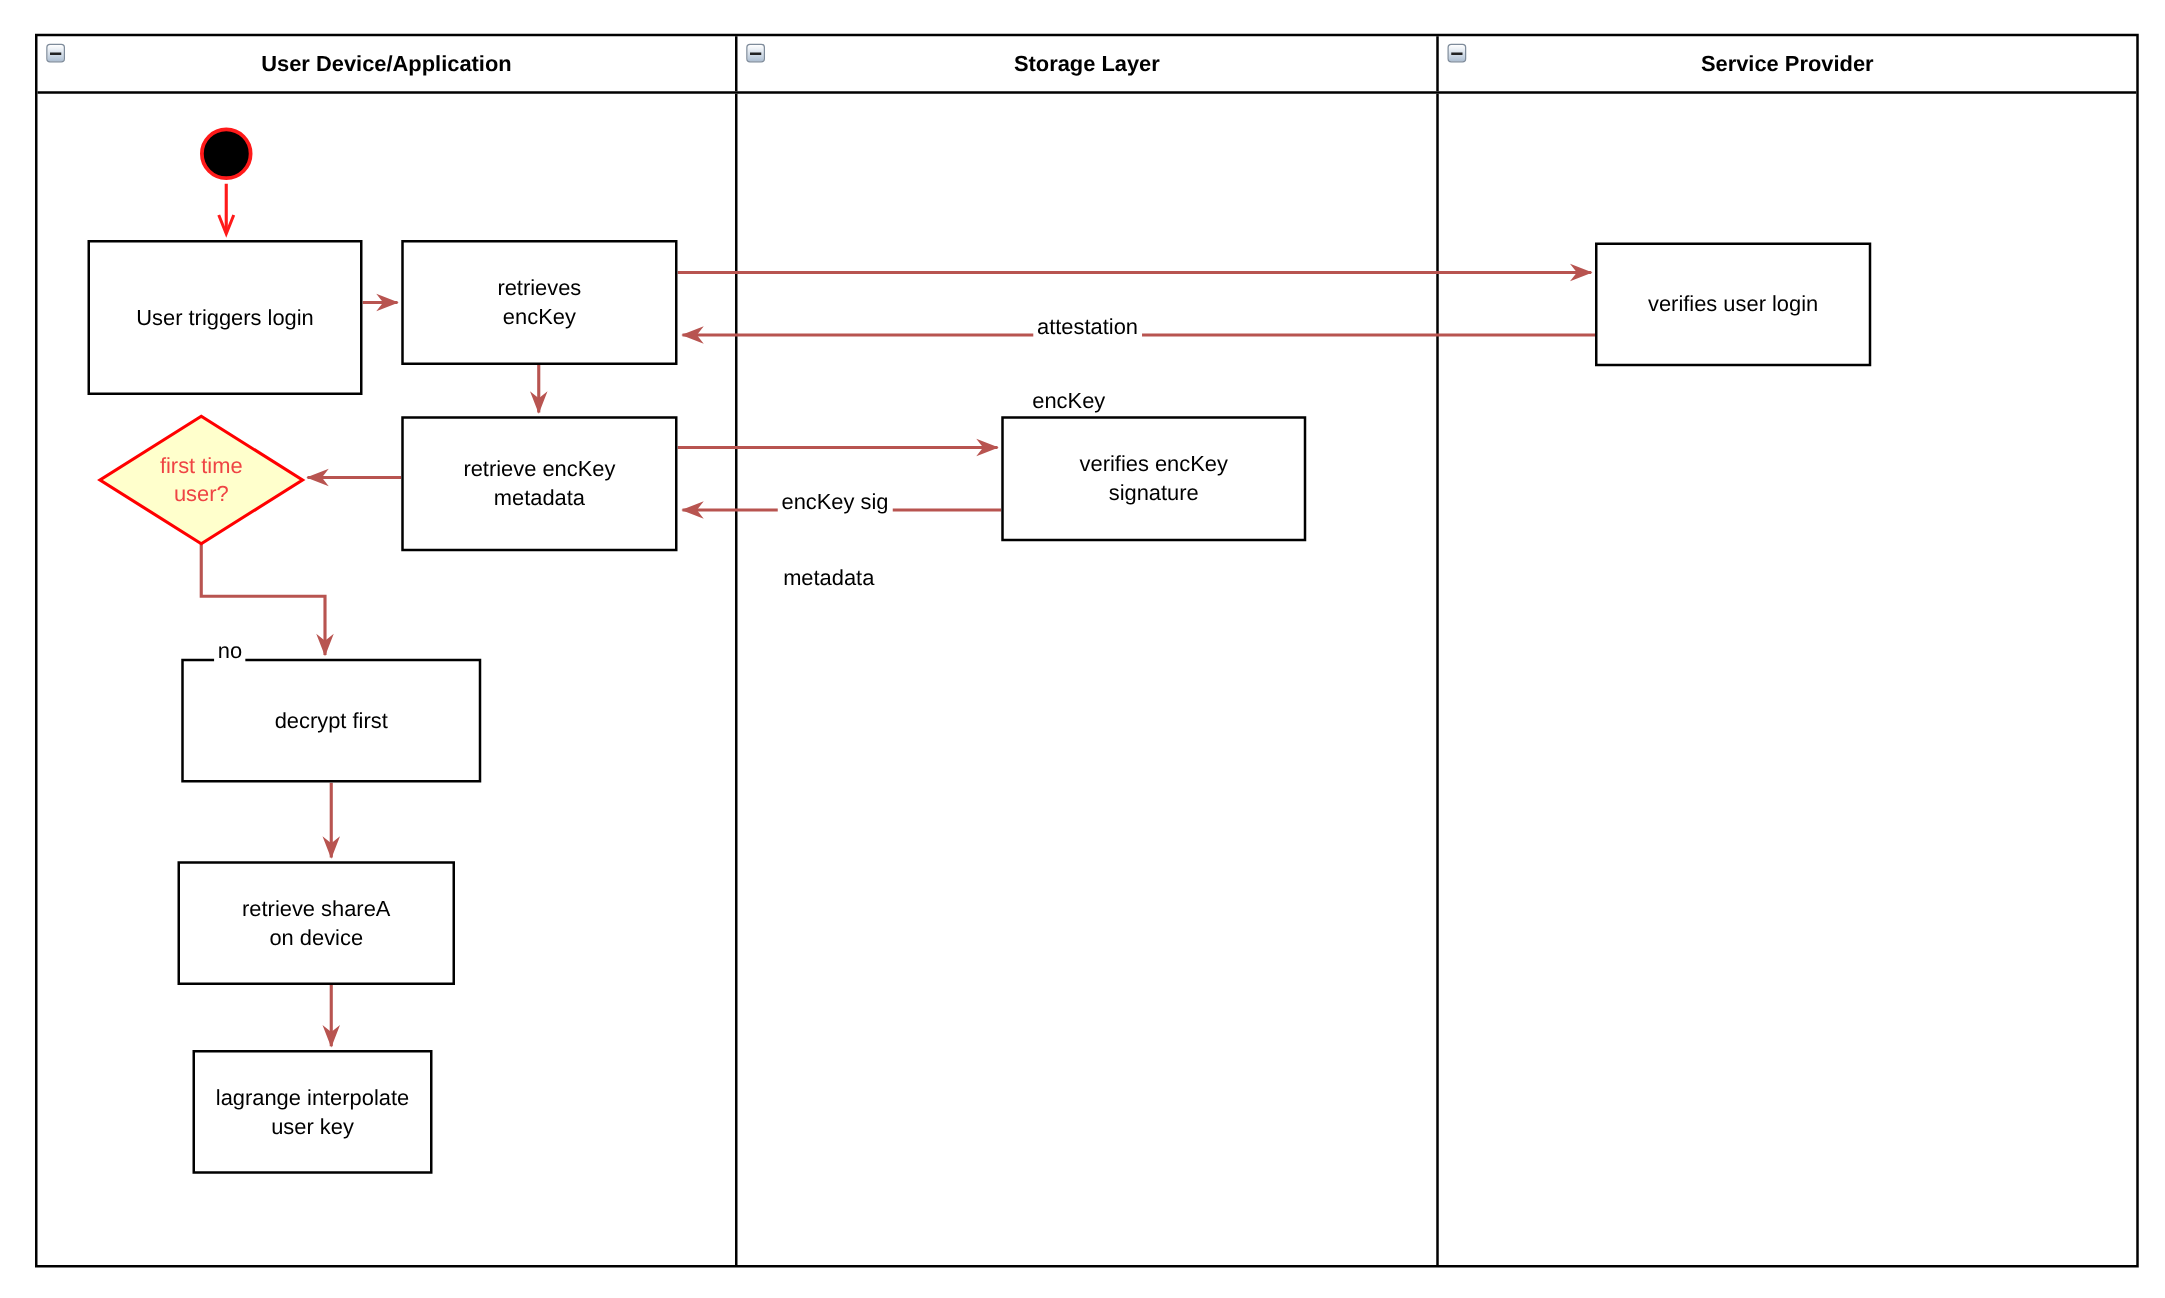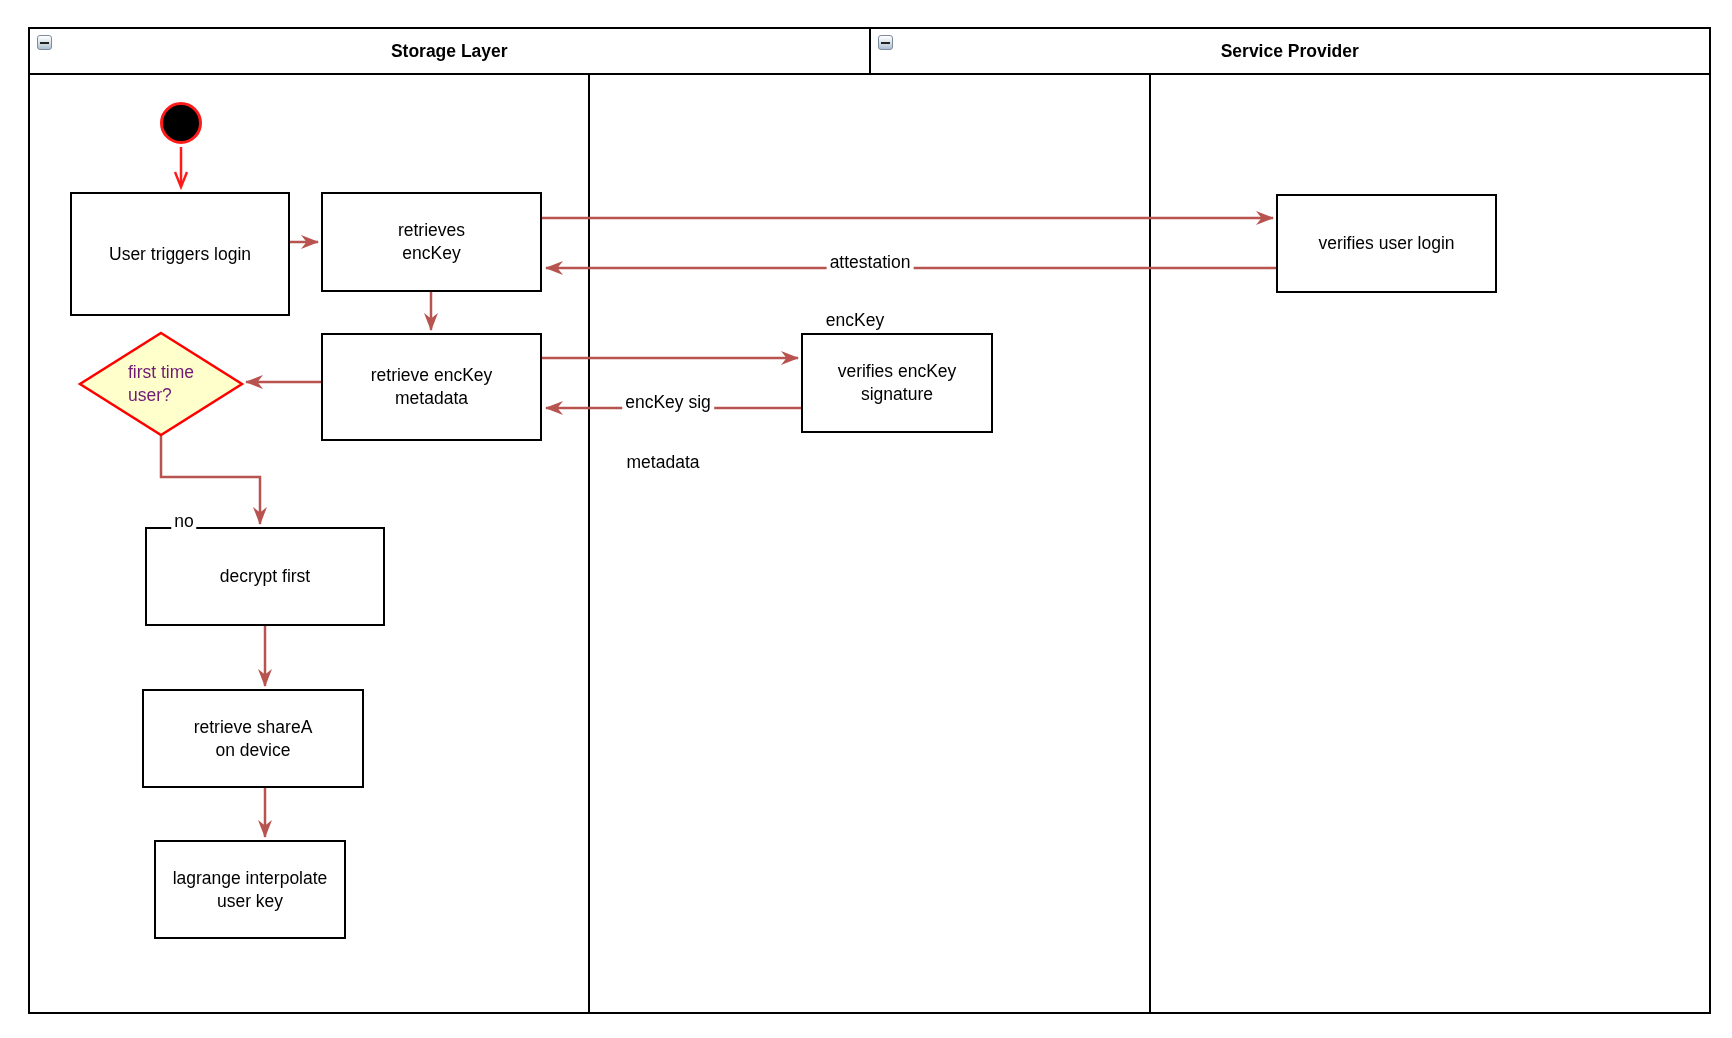--- a/index.html
+++ b/index.html
@@ -34,29 +34,35 @@
   #edge-layer{position:absolute;left:0;top:0;pointer-events:none;}
   #edge-layer .shape{pointer-events:auto;}
 
   
   .edge-label{position:absolute;font-size:17.5px;color:#000;background:#fff;
               padding:0 3px;white-space:nowrap;margin-top:44px;}
   .center-anchor{transform:translate(-50%,-50%);}
   .below-anchor{transform:translateX(-50%);}
 
   .diamond-label{position:absolute;left:161px;top:384px;transform:translate(-50%,-50%);
-                 font-size:17.5px;line-height:23px;color:#701a75;white-space:pre-line;}
+                 font-size:17.5px;line-height:23px;text-align:center;color:#ef4444;white-space:pre-line;}
 </style>
 </head>
 <body>
 
 <div id="canvas">
 
   <div class="frame">
     <div class="lane-headers">
+      <div class="lane-header">
+        <span class="collapse-btn">
+            <span class="minus"></span>
+          </span>
+        <span class="lane-title">User Device/Application</span>
+      </div>
       <div class="lane-header">
         <span class="collapse-btn">
             <span class="minus"></span>
           </span>
         <span class="lane-title">Storage Layer</span>
       </div>
       <div class="lane-header">
         <span class="collapse-btn">
             <span class="minus"></span>
           </span>
@@ -113,21 +119,21 @@
     <span class="node-label">decrypt first</span>
   </div>
   <div class="node" style="left:142px;top:689px;width:222px;height:99px;">
     <span class="node-label">retrieve shareA
 on device</span>
   </div>
   <div class="node" style="left:154px;top:840px;width:192px;height:99px;">
     <span class="node-label">lagrange interpolate
 user key</span>
   </div>
-  <div class="node" style="left:801px;top:333px;width:192px;height:100px;">
+  <div class="node" style="left:801px;top:333px;width:244px;height:100px;">
     <span class="node-label">verifies encKey
 signature</span>
   </div>
   <div class="node" style="left:1276px;top:194px;width:221px;height:99px;">
     <span class="node-label">verifies user login</span>
   </div>
 
   <div class="diamond-label">first time
 user?</div>
 

